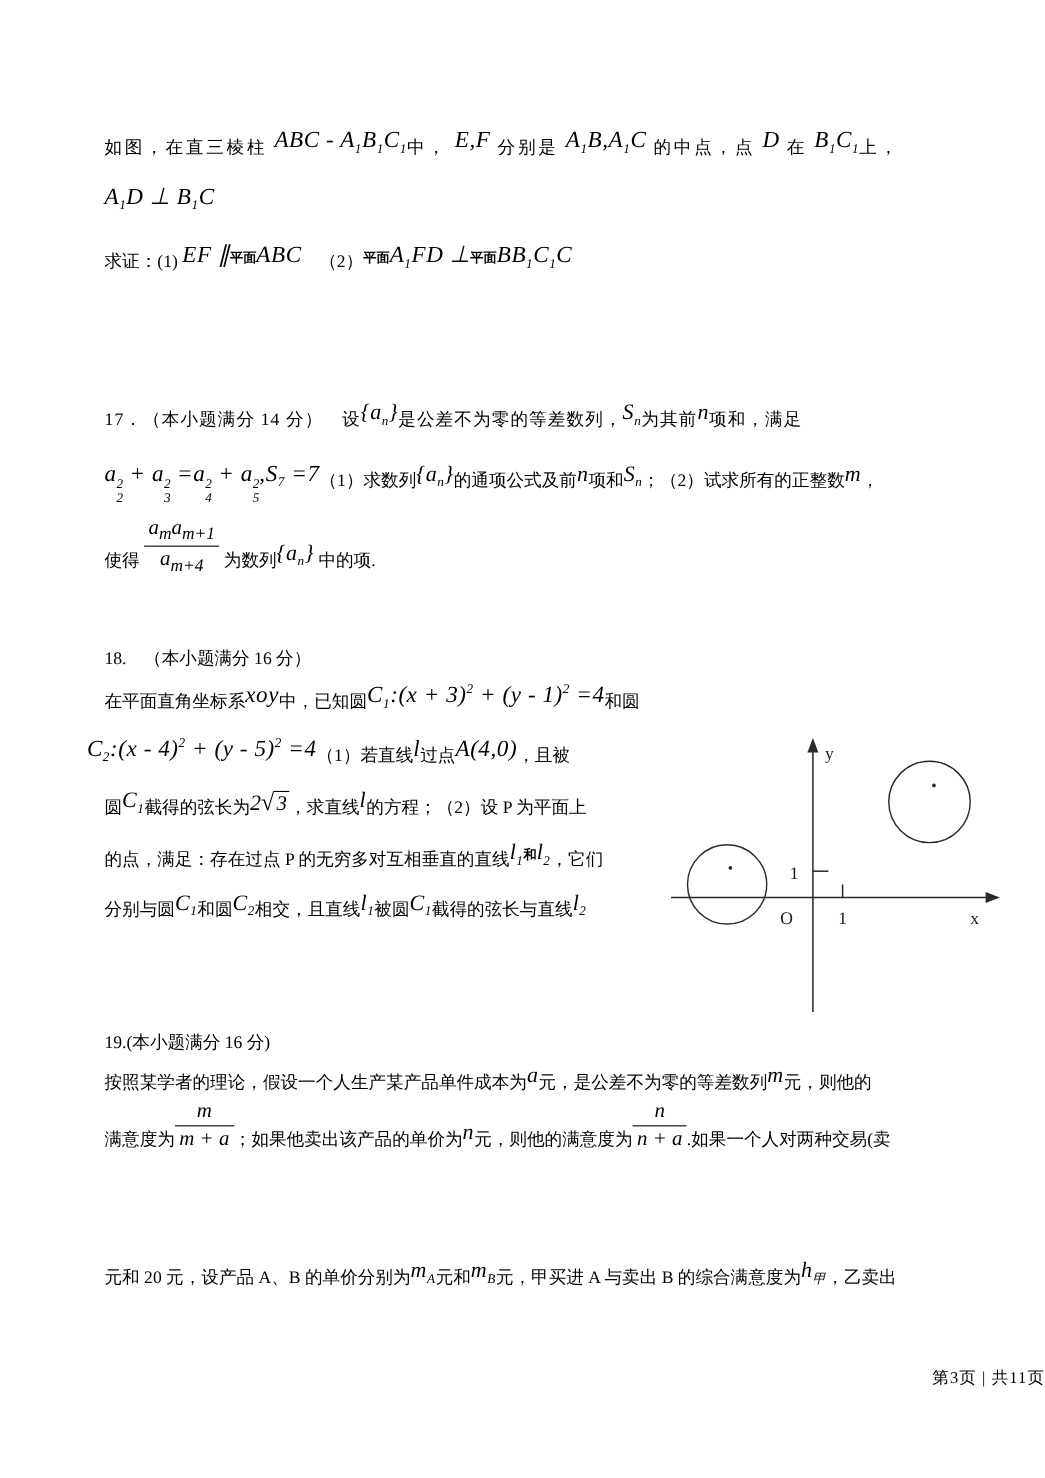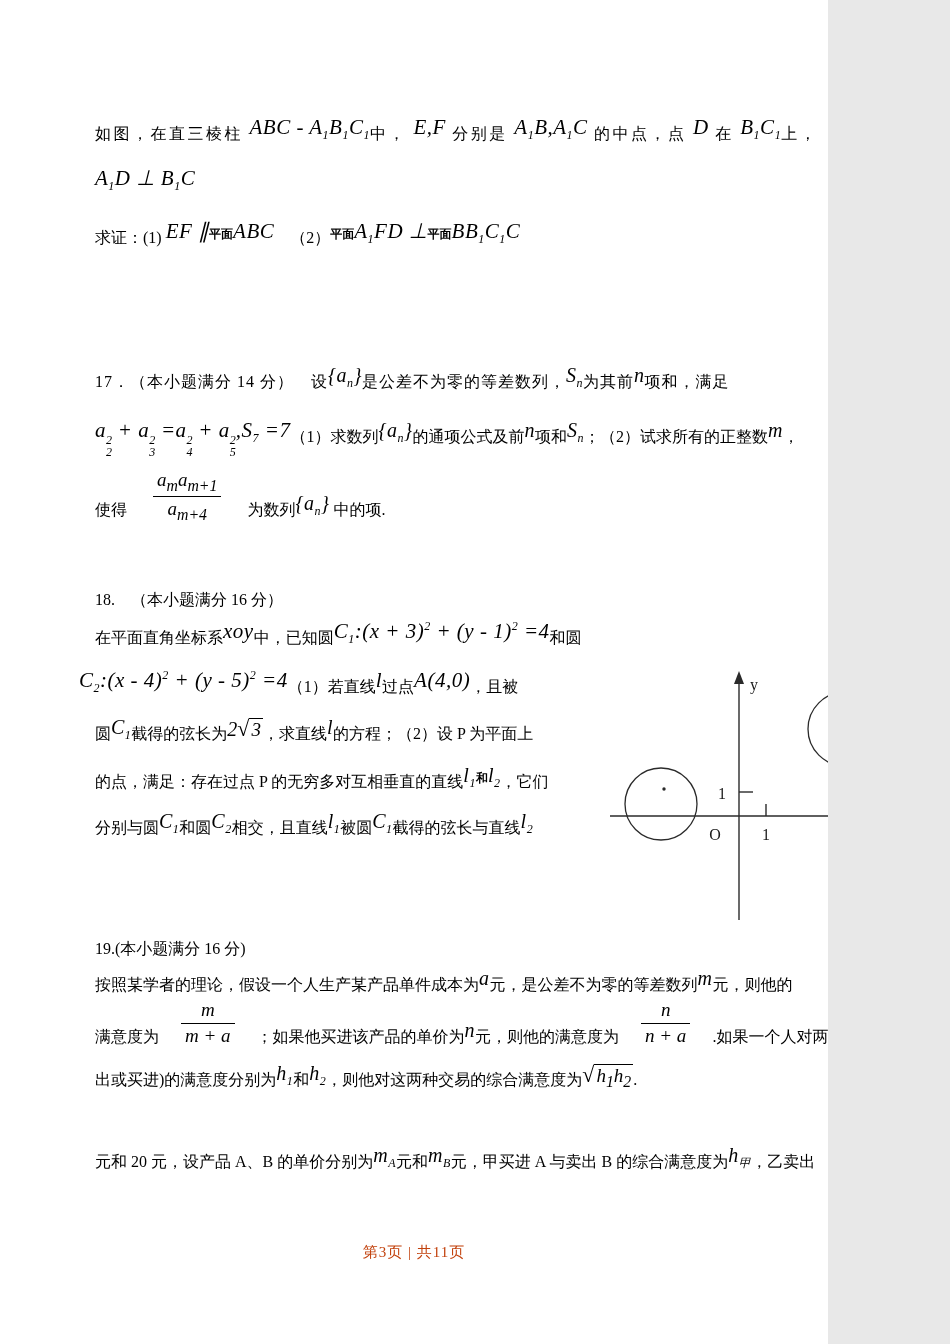--- a/index.html
+++ b/index.html
@@ -1,41 +1,41 @@
 <!DOCTYPE html>
 <html><head>
 <meta charset="utf-8">
 <style>
   html,body{margin:0;padding:0;background:#e8e8e8;}
-  .page{position:relative;width:828px;height:1344px;background:#ffffff;overflow:hidden;
+  .page{position:relative;width:950px;height:1344px;background:#ffffff;overflow:hidden;
         font-family:"Liberation Serif",serif;color:#000;}
   .line{position:absolute;white-space:nowrap;line-height:1.5;}
   .cn{font-size:16px;}
   .ls2{letter-spacing:2.5px;}
   .ls1{letter-spacing:1px;}
   .math{font-family:"Liberation Serif",serif;font-style:italic;font-size:20px;
         vertical-align:5px;letter-spacing:0.5px;}
   .math.big{font-size:21px;}
   .math sub{font-size:12px;font-style:italic;line-height:0;}
   .math sup{font-size:12px;font-style:italic;line-height:0;}
   .mcn{font-weight:700;font-size:12px;font-style:normal;vertical-align:5px;}
   .stack{display:inline-flex;flex-direction:column;line-height:1;vertical-align:-7px;letter-spacing:0;}
   .stack .st-sup,.stack .st-sub{font-size:12px;font-style:italic;display:block;}
-  .frac{display:inline-block;text-align:center;vertical-align:baseline;margin:0 22px;letter-spacing:0;}
+  .frac{display:inline-block;text-align:center;vertical-align:baseline;margin:0 0;letter-spacing:0;}
   .frac .num{display:block;font-style:italic;font-size:19px;border-bottom:1.3px solid #000;
              padding:0 4px;line-height:1.3;}
   .frac .den{display:block;font-style:italic;font-size:19px;padding:0 4px;line-height:1.3;}
   .sqrt{vertical-align:3px;letter-spacing:0;}
   .sqrt .radsym{font-size:22px;font-style:normal;}
   .sqrt .rc{border-top:1.5px solid #000;font-style:italic;font-size:19px;padding:0 2px;}
   .coeff{font-style:italic;font-size:20px;vertical-align:3px;}
   .figure{position:absolute;left:600px;top:668px;width:320px;height:258px;}
   .figure text{font-family:"Liberation Serif",serif;font-size:16px;fill:#1a1a1a;}
-  .footer{position:absolute;left:0;top:1243px;width:100%;text-align:center;
-          font-size:15px;color:#c2410c;letter-spacing:1px;}
+  .footer{position:absolute;left:0;top:1243px;width:100%;text-align:right;
+          font-size:15px;color:#000000;letter-spacing:1px;}
 </style>
 </head>
 <body>
 
 <div class="page">
 
   <div class="line ls2" style="left:95px;top:112px">
     <span class="cn">如图，在直三棱柱 </span><span class="math big">ABC - A<sub>1</sub>B<sub>1</sub>C<sub>1</sub></span><span class="cn">中， </span><span class="math big">E,F</span><span class="cn"> 分别是 </span><span class="math big">A<sub>1</sub>B,A<sub>1</sub>C</span><span class="cn"> 的中点，点 </span><span class="math big">D</span><span class="cn"> 在 </span><span class="math big">B<sub>1</sub>C<sub>1</sub></span><span class="cn">上，</span>
   </div>
 
@@ -118,26 +118,23 @@
 
   <div class="line" style="left:95px;top:937px">
     <span class="cn">19.(本小题满分 16 分)</span>
   </div>
 
   <div class="line" style="left:95px;top:963px">
     <span class="cn">按照某学者的理论，假设一个人生产某产品单件成本为</span><span class="math">a</span><span class="cn">元，是公差不为零的等差数列</span><span class="math">m</span><span class="cn">元，则他的</span>
   </div>
 
   <div class="line" style="left:95px;top:998px">
-    <span class="cn">满意度为</span><span class="frac"><span class="num">m</span><span class="den">m + a</span></span><span class="cn">；如果他买进该产品的单价为</span><span class="math">n</span><span class="cn">元，则他的满意度为</span><span class="frac"><span class="num">n</span><span class="den">n + a</span></span><span class="cn">.如果一个人对两种交易(卖</span>
+    <span class="cn">满意度为</span><span class="frac"><span class="num">m</span><span class="den">m + a</span></span><span class="cn">；如果他卖出该产品的单价为</span><span class="math">n</span><span class="cn">元，则他的满意度为</span><span class="frac"><span class="num">n</span><span class="den">n + a</span></span><span class="cn">.如果一个人对两种交易(卖</span>
   </div>
 
-  <div class="line" style="left:95px;top:1058px">
-    <span class="cn">出或买进)的满意度分别为</span><span class="math">h<sub>1</sub></span><span class="cn">和</span><span class="math">h<sub>2</sub></span><span class="cn">，则他对这两种交易的综合满意度为</span><span class="sqrt"><span class="radsym">√</span><span class="rc">h<sub>1</sub>h<sub>2</sub></span></span><span class="cn">.</span>
-  </div>
 
 
   <div class="line" style="left:95px;top:1140px">
     <span class="cn">元和 20 元，设产品 A、B 的单价分别为</span><span class="math">m<sub>A</sub></span><span class="cn">元和</span><span class="math">m<sub>B</sub></span><span class="cn">元，甲买进 A 与卖出 B 的综合满意度为</span><span class="math">h<sub>甲</sub></span><span class="cn">，乙卖出</span>
   </div>
 
 
   <div class="footer">第3页 | 共11页</div>
 
 </div>

